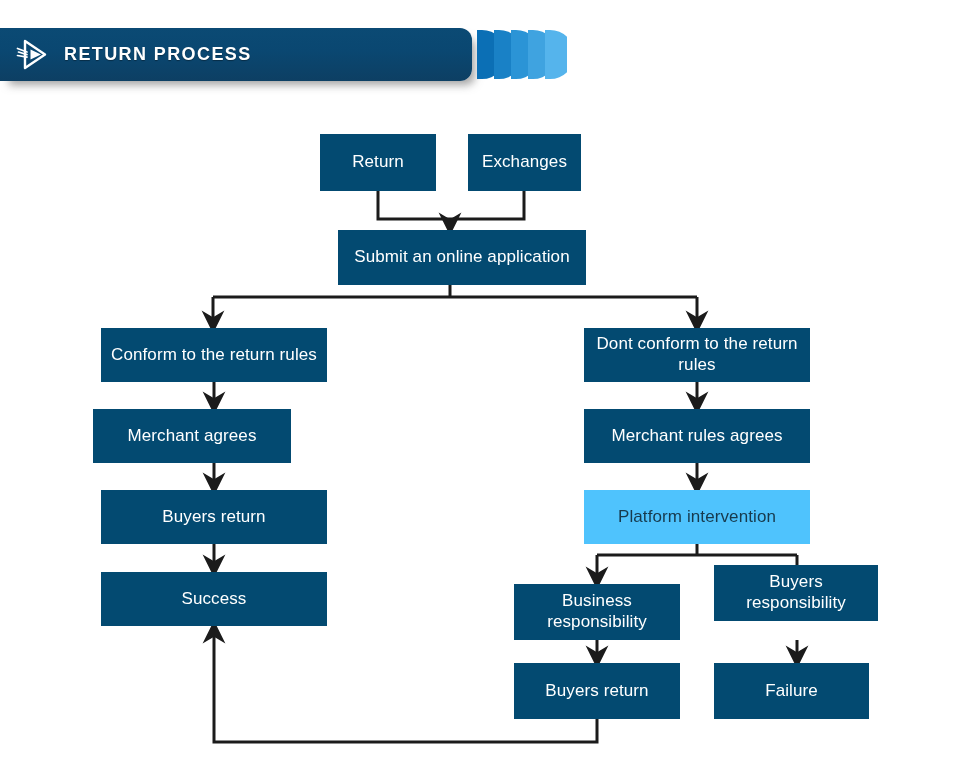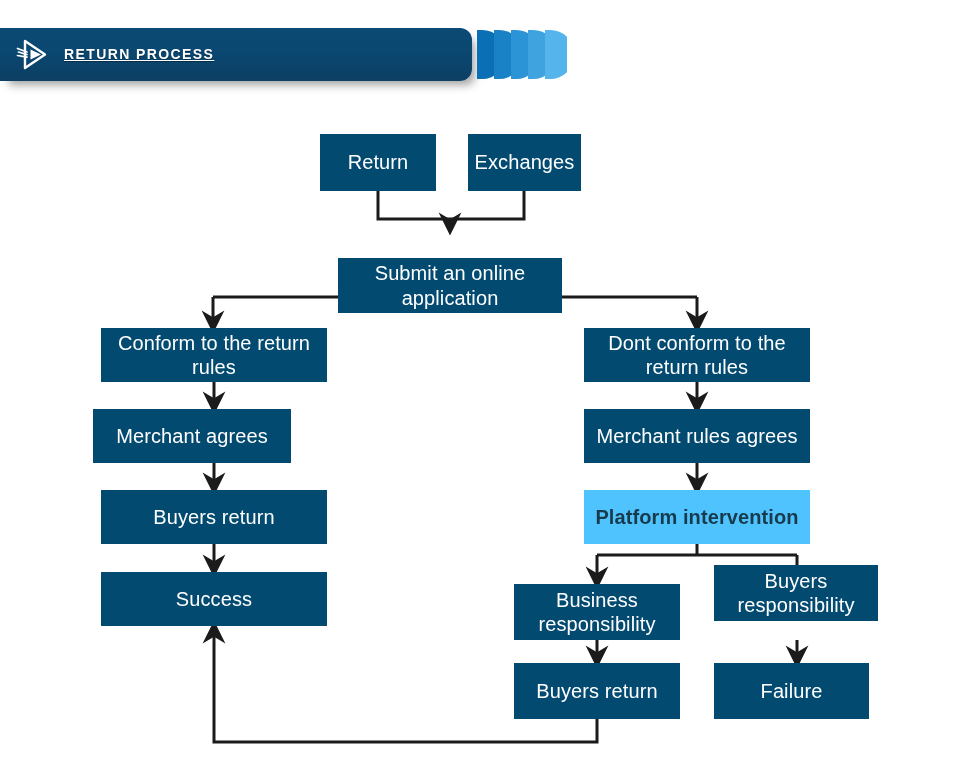--- a/index.html
+++ b/index.html
@@ -43,26 +43,25 @@
     width: 36px;
     height: 36px;
   }
   #header-title {
     position: absolute;
     left: 64px;
     top: 0;
     height: 53px;
     line-height: 53px;
     color: #ffffff;
-    font-size: 14px;
+    font-size: 18px;
     font-weight: bold;
     letter-spacing: 1.4px;
     white-space: nowrap;
     text-shadow: 0 1px 1px rgba(0,0,0,0.35);
-    text-decoration: underline;
   }
   #header-stripes {
     position: absolute;
     left: 477px;
     top: 28px;
     width: 90px;
     height: 53px;
   }
 
   
@@ -84,32 +83,31 @@
 
   
   .node {
     position: absolute;
     display: flex;
     align-items: center;
     justify-content: center;
     text-align: center;
     box-sizing: border-box;
     padding: 2px 6px;
-    font-size: 20px;
+    font-size: 17px;
     line-height: 1.22;
     letter-spacing: 0.1px;
   }
   .node.dark {
     background: #034a71;
     color: #ffffff;
   }
   .node.light {
     background: #4fc3fd;
     color: #173a4d;
-    font-weight: bold;
   }
   .node span {
     display: block;
   }
 </style>
 </head>
 <body>
 
 <div id="header-banner">
   <div id="header-bar"></div>
@@ -171,21 +169,21 @@
   </svg>
 
   <div class="node dark" style="left:320px; top:134px; width:116px; height:57px;">
     <span>Return</span>
   </div>
 
   <div class="node dark" style="left:468px; top:134px; width:113px; height:57px;">
     <span>Exchanges</span>
   </div>
 
-  <div class="node dark" style="left:338px; top:230px; width:224px; height:55px;margin-top:28px;">
+  <div class="node dark" style="left:338px; top:230px; width:248px; height:55px;">
     <span>Submit an online application</span>
   </div>
 
   <div class="node dark" style="left:101px; top:328px; width:226px; height:54px;">
     <span>Conform to the return rules</span>
   </div>
 
   <div class="node dark" style="left:584px; top:328px; width:226px; height:54px;justify-content:flex-end;">
     <span>Dont conform to the return rules</span>
   </div>

